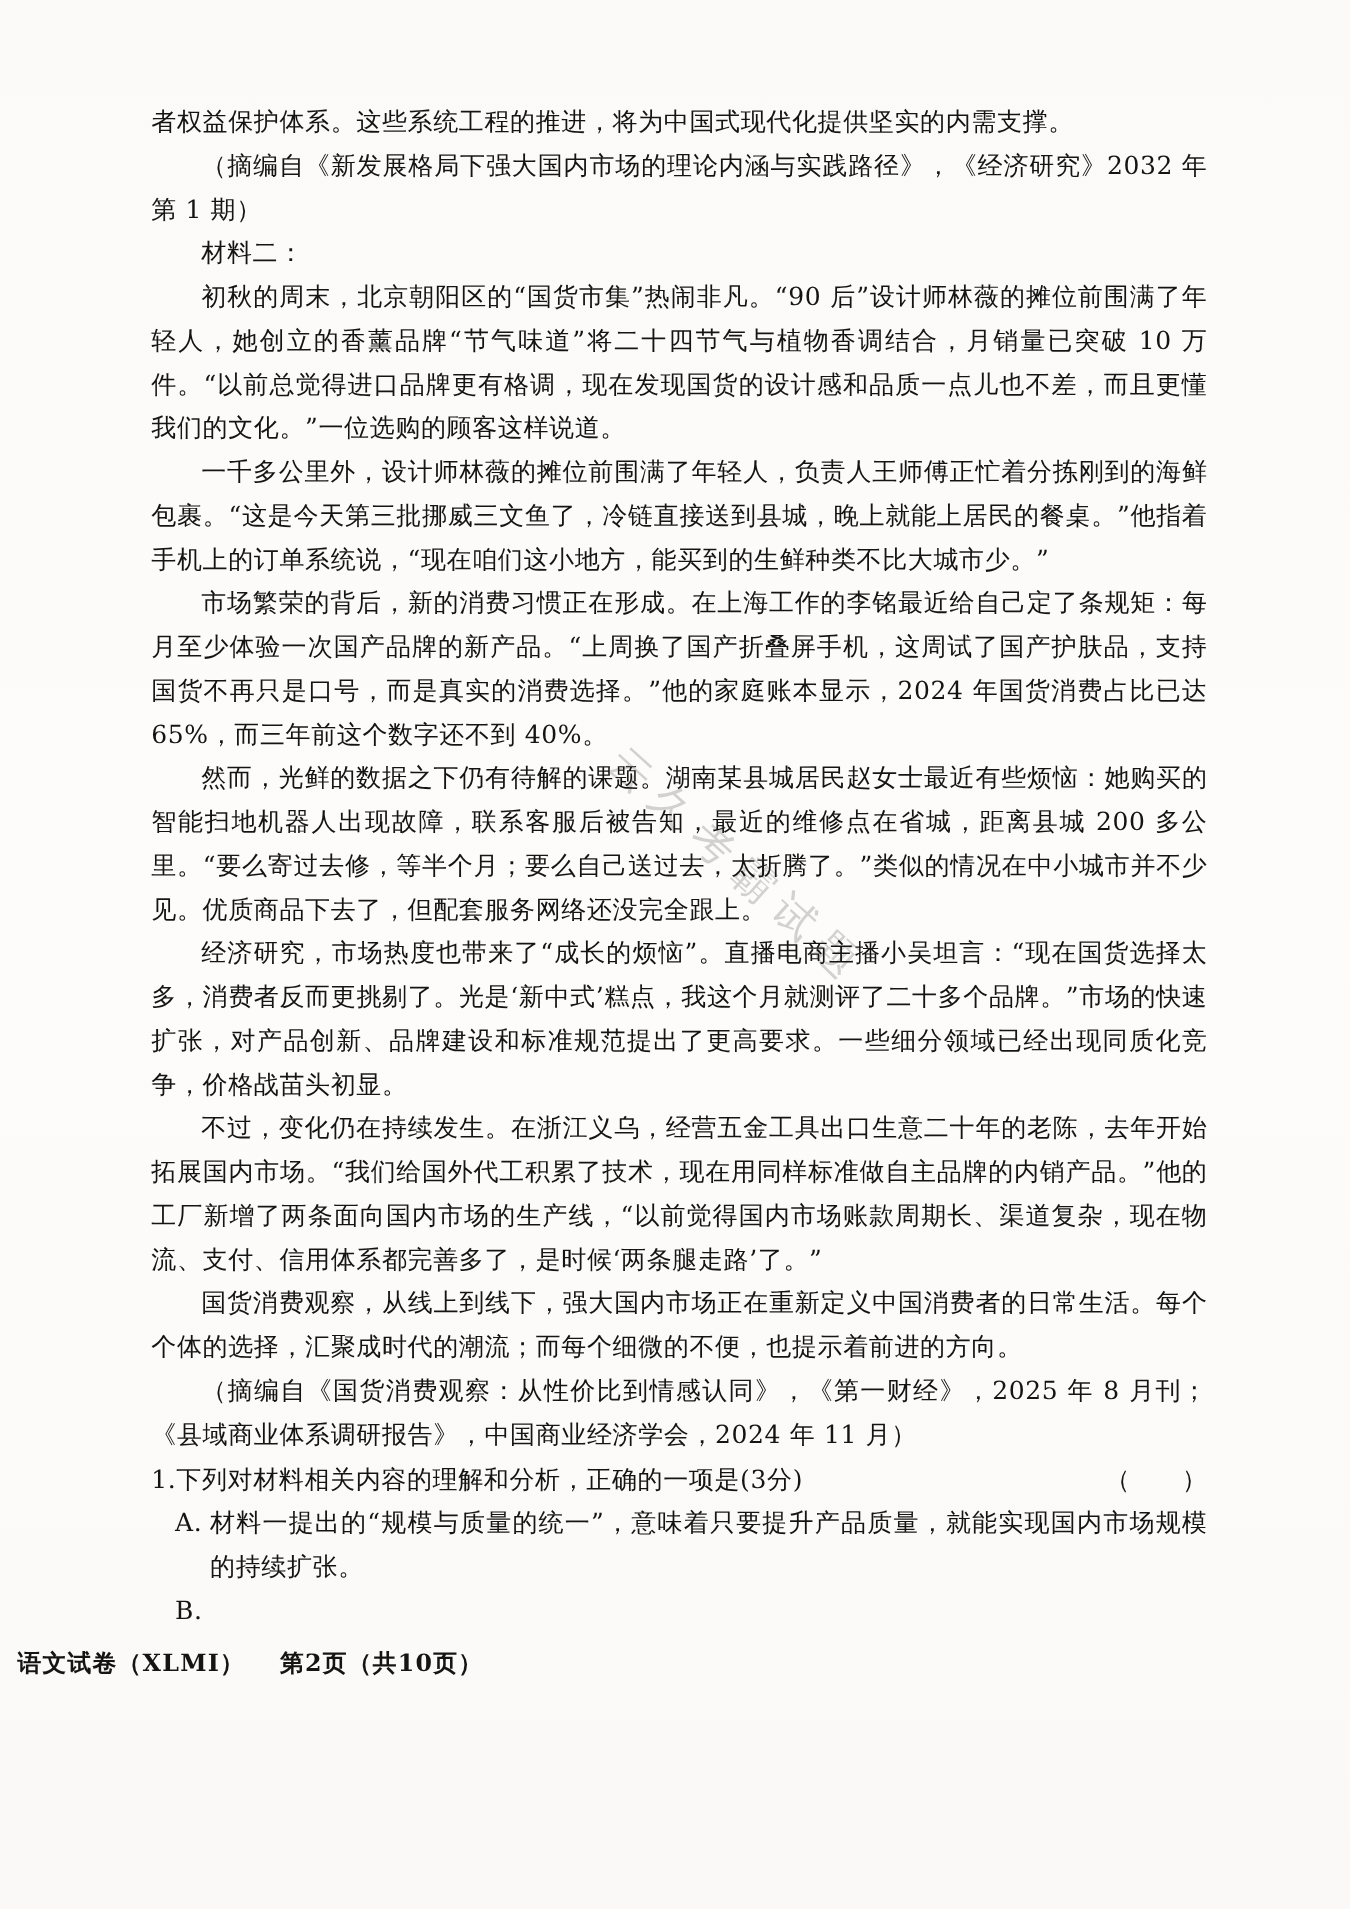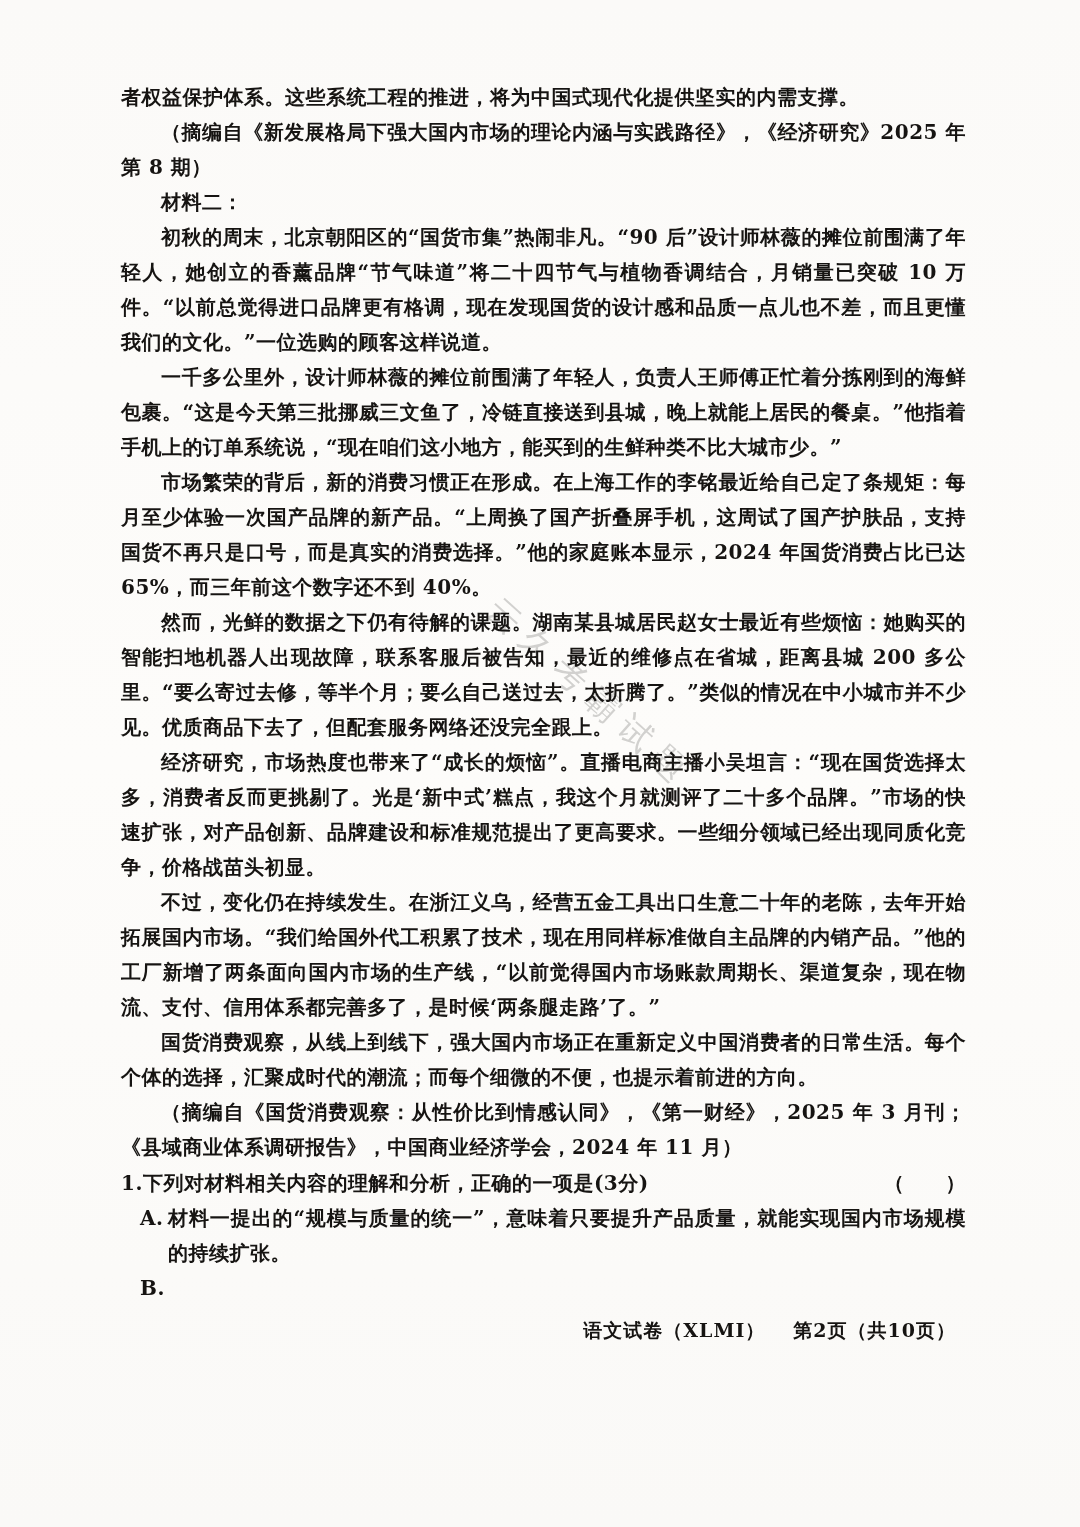--- a/index.html
+++ b/index.html
@@ -22,21 +22,21 @@
     height: 1527px;
     background: linear-gradient(180deg, #fbfaf8 0%, #fdfcfa 50%, #faf9f7 100%);
   }
   .content {
     position: absolute;
     left: 121px;
     top: 80px;
     width: 845px;
     font-size: 20px;
     line-height: 35px;
-    font-weight: 700;
+    font-weight: 400;
     text-align: justify;
     letter-spacing: 0.5px;
   }
   .para { margin: 0; }
   .para.indent { text-indent: 2em; }
   .question-line {
     display: flex;
     justify-content: space-between;
     align-items: flex-end;
     margin-top: 1px;
@@ -51,21 +51,21 @@
   .option .option-label {
     position: absolute;
     left: 19px;
     top: 0;
   }
   .footer {
     position: absolute;
     left: 0;
     top: 1318px;
     width: 970px;
-    text-align: right;
+    text-align: left;
     font-size: 19px;
     font-weight: 700;
     letter-spacing: 1px;
   }
   .footer span { margin: 0 14px; }
   .watermark {
     position: absolute;
     left: 420px;
     top: 670px;
     width: 340px;
@@ -82,30 +82,30 @@
 </head>
 <body>
 
 <div class="page">
 
   <div class="watermark">云久考霸试题</div>
 
   <div class="content">
 
     <p class="para">者权益保护体系。这些系统工程的推进，将为中国式现代化提供坚实的内需支撑。</p>
-    <p class="para indent">（摘编自《新发展格局下强大国内市场的理论内涵与实践路径》，《经济研究》2025 年第 8 期）</p>
+    <p class="para indent">（摘编自《新发展格局下强大国内市场的理论内涵与实践路径》，《经济研究》2032 年第 1 期）</p>
     <p class="para indent">材料二：</p>
     <p class="para indent">初秋的周末，北京朝阳区的“国货市集”热闹非凡。“90 后”设计师林薇的摊位前围满了年轻人，她创立的香薰品牌“节气味道”将二十四节气与植物香调结合，月销量已突破 10 万件。“以前总觉得进口品牌更有格调，现在发现国货的设计感和品质一点儿也不差，而且更懂我们的文化。”一位选购的顾客这样说道。</p>
     <p class="para indent">一千多公里外，设计师林薇的摊位前围满了年轻人，负责人王师傅正忙着分拣刚到的海鲜包裹。“这是今天第三批挪威三文鱼了，冷链直接送到县城，晚上就能上居民的餐桌。”他指着手机上的订单系统说，“现在咱们这小地方，能买到的生鲜种类不比大城市少。”</p>
     <p class="para indent">市场繁荣的背后，新的消费习惯正在形成。在上海工作的李铭最近给自己定了条规矩：每月至少体验一次国产品牌的新产品。“上周换了国产折叠屏手机，这周试了国产护肤品，支持国货不再只是口号，而是真实的消费选择。”他的家庭账本显示，2024 年国货消费占比已达 65%，而三年前这个数字还不到 40%。</p>
     <p class="para indent">然而，光鲜的数据之下仍有待解的课题。湖南某县城居民赵女士最近有些烦恼：她购买的智能扫地机器人出现故障，联系客服后被告知，最近的维修点在省城，距离县城 200 多公里。“要么寄过去修，等半个月；要么自己送过去，太折腾了。”类似的情况在中小城市并不少见。优质商品下去了，但配套服务网络还没完全跟上。</p>
     <p class="para indent">经济研究，市场热度也带来了“成长的烦恼”。直播电商主播小吴坦言：“现在国货选择太多，消费者反而更挑剔了。光是‘新中式’糕点，我这个月就测评了二十多个品牌。”市场的快速扩张，对产品创新、品牌建设和标准规范提出了更高要求。一些细分领域已经出现同质化竞争，价格战苗头初显。</p>
     <p class="para indent">不过，变化仍在持续发生。在浙江义乌，经营五金工具出口生意二十年的老陈，去年开始拓展国内市场。“我们给国外代工积累了技术，现在用同样标准做自主品牌的内销产品。”他的工厂新增了两条面向国内市场的生产线，“以前觉得国内市场账款周期长、渠道复杂，现在物流、支付、信用体系都完善多了，是时候‘两条腿走路’了。”</p>
     <p class="para indent">国货消费观察，从线上到线下，强大国内市场正在重新定义中国消费者的日常生活。每个个体的选择，汇聚成时代的潮流；而每个细微的不便，也提示着前进的方向。</p>
-    <p class="para indent">（摘编自《国货消费观察：从性价比到情感认同》，《第一财经》，2025 年 3 月刊；《县域商业体系调研报告》，中国商业经济学会，2024 年 11 月）</p>
+    <p class="para indent">（摘编自《国货消费观察：从性价比到情感认同》，《第一财经》，2025 年 8 月刊；《县域商业体系调研报告》，中国商业经济学会，2024 年 11 月）</p>
 
     <div class="question-line">
       <span class="question-stem">1.下列对材料相关内容的理解和分析，正确的一项是(3分)</span>
       <span class="question-bracket">（　　）</span>
     </div>
 
     <div class="option">
       <span class="option-label">A.</span>
       <span>材料一提出的“规模与质量的统一”，意味着只要提升产品质量，就能实现国内市场规模的持续扩张。</span>
     </div>

